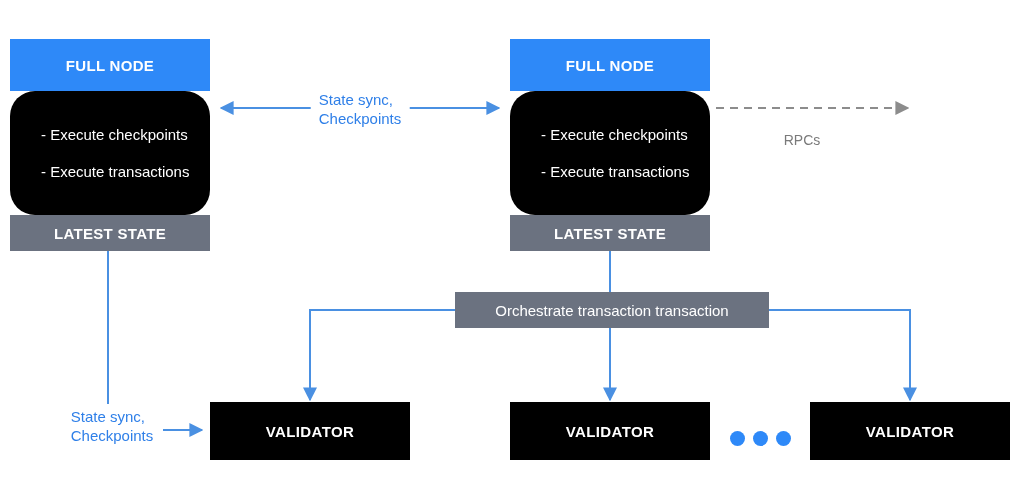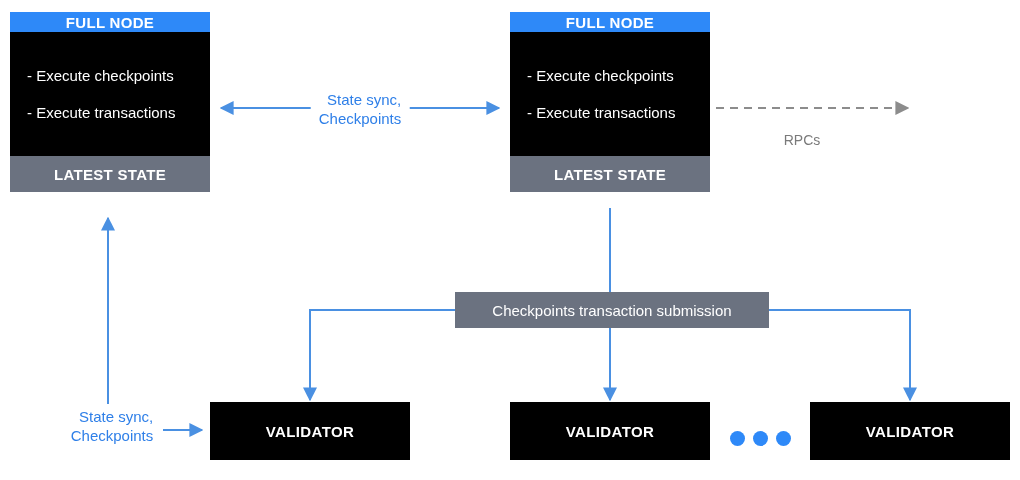--- a/index.html
+++ b/index.html
@@ -24,40 +24,42 @@
 
   
   .node {
     position: absolute;
     top: 12px;
     width: 200px;
     display: flex;
     flex-direction: column;
   }
   .node-header {
-    height: 20px;
+    height: 52px;
     background: #2E89F8;
     color: #ffffff;
     font-weight: bold;
     font-size: 15px;
     letter-spacing: 0.3px;
     display: flex;
     align-items: center;
     justify-content: center;
+    margin-top: 27px;
   }
   .node-body {
     height: 124px;
     background: #000000;
     color: #ffffff;
     font-size: 15px;
     display: flex;
     flex-direction: column;
     justify-content: center;
     gap: 20px;
-    padding-left: 17px;
+    padding-left: 31px;
+    border-radius: 25px;
   }
   .node-footer {
     height: 36px;
     background: #6B7280;
     color: #ffffff;
     font-weight: bold;
     font-size: 15px;
     letter-spacing: 0.3px;
     display: flex;
     align-items: center;
@@ -93,21 +95,21 @@
     font-size: 15px;
     display: flex;
     align-items: center;
     justify-content: center;
   }
 
   
   .line-label {
     position: absolute;
     background: #ffffff;
-    text-align: right;
+    text-align: left;
     font-size: 15px;
     line-height: 19px;
     padding: 0 8px;
     transform: translateX(-50%);
     white-space: nowrap;
   }
   .blue-label { color: #2E7FE8; }
   .gray-label { color: #7A7A7A; font-size: 14px; margin-top: 32px; }
 
   
@@ -179,21 +181,21 @@
     <div class="node-footer">LATEST STATE</div>
   </div>
 
   <div class="line-label blue-label" style="left:360px; top:90px;">
     <div>State sync,</div>
     <div>Checkpoints</div>
   </div>
 
   <div class="line-label gray-label" style="left:802px; top:99px;">RPCs</div>
 
-  <div class="orchestrator">Checkpoints transaction submission</div>
+  <div class="orchestrator">Orchestrate transaction transaction</div>
 
   <div class="validator" style="left:210px;">VALIDATOR</div>
   <div class="validator" style="left:510px;">VALIDATOR</div>
   <div class="validator" style="left:810px;">VALIDATOR</div>
 
   <div class="dots">
     <span class="dot"></span>
     <span class="dot"></span>
     <span class="dot"></span>
   </div>

